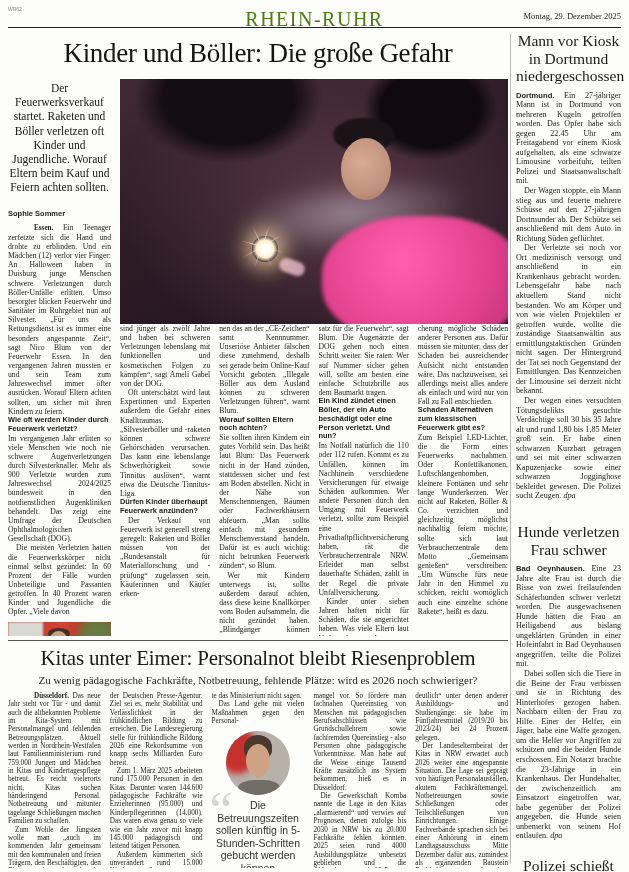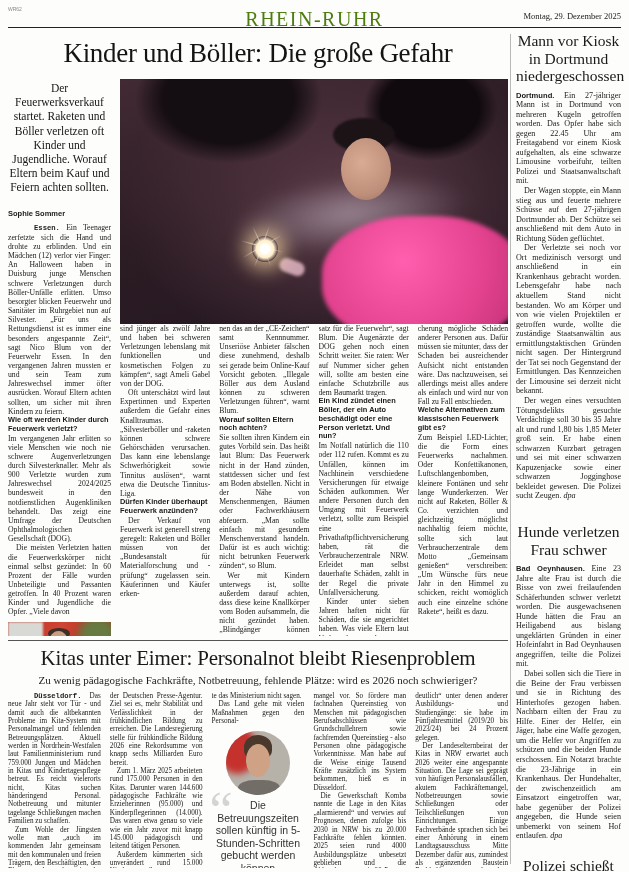--- a/index.html
+++ b/index.html
@@ -16,21 +16,21 @@
   .sidebar{position:absolute;left:516px;top:32px;width:105px;}
   
   h1.main-head{margin:8px 0 10px;text-align:center;font-weight:500;font-size:27px;letter-spacing:-.3px;color:#141414;}
   .top-row{display:flex;height:557px;overflow:hidden;}
   .col1{width:103px;margin-right:9px;flex:none;overflow:hidden;}
   .lead{font-size:11.5px;line-height:14.2px;text-align:center;margin:2px 0 14px;color:#161616;}
   .byline{font:bold 7.5px "Liberation Sans",sans-serif;margin:0 0 5px;}
   .bodytxt{font-size:7.7px;line-height:9.15px;text-align:justify;}
   .bodytxt p{margin:0;}
   .bodytxt p.ind{text-indent:8px;}
-  .loc{font-family:Liberation Mono, monospace;font-size:7.2px;font-weight:bold;padding-left:26px;}
+  .loc{font-family:Liberation Serif, serif;font-size:7.2px;font-weight:bold;padding-left:26px;}
   .subh{font-family:"Liberation Sans",sans-serif;font-weight:bold;font-size:7.4px;line-height:8.8px;
         text-align:left;margin:4px 0 1px;}
   .right-part{flex:1;display:flex;flex-direction:column;overflow:hidden;}
   
   .main-photo{position:relative;height:245px;overflow:hidden;
     background:
       radial-gradient(90px 70px at 80% 12%, #100a0e 0 55%, rgba(16,10,14,0) 75%),
       radial-gradient(130px 90px at 28% 8%, #140d12 0 50%, rgba(20,13,18,0) 72%),
       radial-gradient(300px 210px at 58% 50%, #5a3a46, rgba(90,58,70,0) 75%),
       linear-gradient(160deg,#422a34 0%,#2c1c24 45%,#221620 100%);}
@@ -150,21 +150,21 @@
             <p class="ind">Wer mit Kindern unterwegs ist, sollte außerdem darauf achten, dass diese keine Knallkörper vom Boden aufsammeln, die nicht gezündet haben. „Blindgänger können gefährlich werden.“ Hilfreich ist es auch, einen Eimer mit Wasser bereitzustellen, um brennende Feuerwerkskörper löschen zu können. „Nicht alles ist ein Ein-</p>
           </div>
           <div class="mcol">
             <p>satz für die Feuerwehr“, sagt Blum. Die Augenärzte der DOG gehen noch einen Schritt weiter. Sie raten: Wer auf Nummer sicher gehen will, sollte am besten eine einfache Schutzbrille aus dem Baumarkt tragen.</p>
             <p class="subh">Ein Kind zündet einen Böller, der ein Auto beschädigt oder eine Person verletzt. Und nun?</p>
             <p>Im Notfall natürlich die 110 oder 112 rufen. Kommt es zu Unfällen, können im Nachhinein verschiedene Versicherungen für etwaige Schäden aufkommen. Wer andere Personen durch den Umgang mit Feuerwerk verletzt, sollte zum Beispiel eine Privathaftpflichtversicherung haben, rät die Verbraucherzentrale NRW. Erleidet man selbst dauerhafte Schäden, zahlt in der Regel die private Unfallversicherung.</p>
             <p class="ind">Kinder unter sieben Jahren haften nicht für Schäden, die sie angerichtet haben. Was viele Eltern laut Verbraucherzentrale allerdings nicht wissen: Nur wenn sie ihre Aufsichtspflicht verletzt haben, gleicht die Haftpflichtversi-</p>
           </div>
           <div class="mcol">
             <p>cherung mögliche Schäden anderer Personen aus. Dafür müssen sie mitunter, dass der Schaden bei ausreichender Aufsicht nicht entstanden wäre. Das nachzuweisen, sei allerdings meist alles andere als einfach und wird nur von Fall zu Fall entschieden.</p>
-            <p class="subh">Welche Alternativen zum klassischen Feuerwerk gibt es?</p>
+            <p class="subh">Schaden Alternativen zum klassischen Feuerwerk gibt es?</p>
             <p>Zum Beispiel LED-Lichter, die die Form eines Feuerwerks nachahmen. Oder Konfettikanonen, Luftschlangenbomben, kleinere Fontänen und sehr lange Wunderkerzen. Wer nicht auf Raketen, Böller &amp; Co. verzichten und gleichzeitig möglichst nachhaltig feiern möchte, sollte sich laut Verbraucherzentrale dem Motto „Gemeinsam genießen“ verschreiben: „Um Wünsche fürs neue Jahr in den Himmel zu schicken, reicht womöglich auch eine einzelne schöne Rakete“, heißt es dazu.</p>
 
           </div>
         </div>
       </div>
     </div>
 
     <div class="kita">
       <h2 class="kita-head">Kitas unter Eimer: Personalnot bleibt Riesenproblem</h2>
       <p class="kita-dek">Zu wenig pädagogische Fachkräfte, Notbetreuung, fehlende Plätze: wird es 2026 noch schwieriger?</p>

